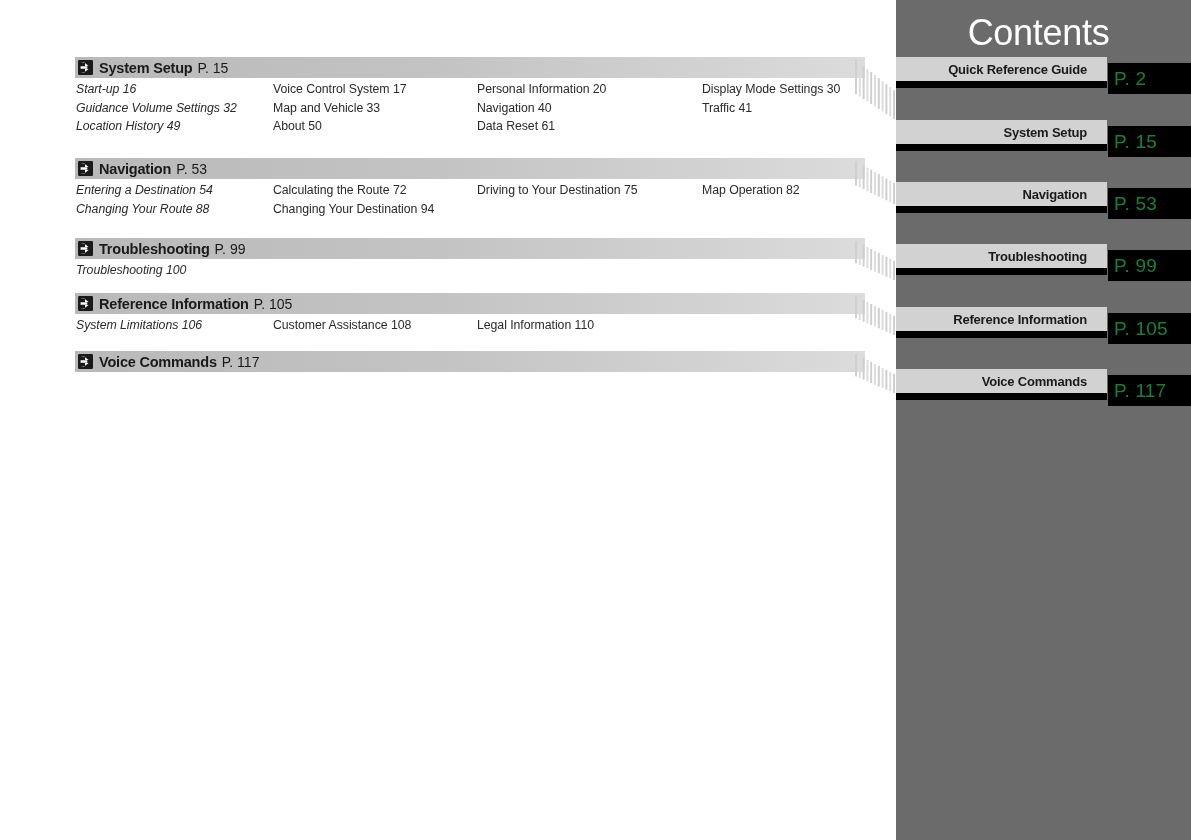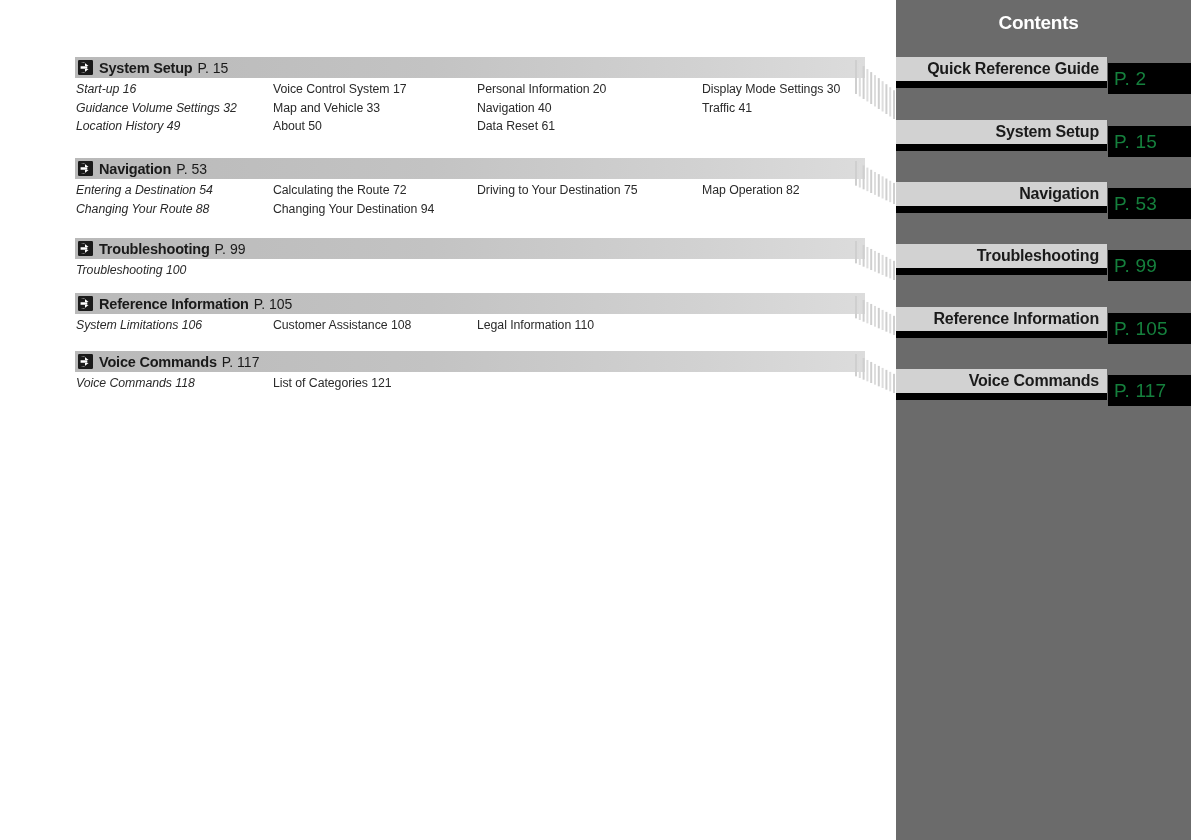--- a/index.html
+++ b/index.html
@@ -102,22 +102,22 @@
     height: 840px;
     background: #6b6b6b;
   }
 
   #contents-title {
     position: absolute;
     left: 0;
     top: 12px;
     width: 285px;
     text-align: center;
-    font-size: 19px;
-    font-weight: bold;
+    font-size: 36px;
+    font-weight: normal;
     color: #ffffff;
     letter-spacing: -0.3px;
   }
 
   .tab {
     position: absolute;
     left: 0;
     width: 295px;
     height: 40px;
   }
@@ -133,23 +133,23 @@
   .tab-label {
     position: absolute;
     left: 0px;
     top: 0px;
     width: 211px;
     height: 24px;
     background: #d2d2d2;
     display: flex;
     align-items: center;
     justify-content: flex-end;
-    padding-right: 8px;
+    padding-right: 20px;
     box-sizing: border-box;
-    font-size: 16px;
+    font-size: 13px;
     font-weight: bold;
     color: #1a1a1a;
     letter-spacing: -0.2px;
     white-space: nowrap;
   }
   .tab-page {
     position: absolute;
     left: 212px;
     top: 6px;
     width: 84px;
@@ -253,26 +253,20 @@
       </div>
     </div>
     <div class="section" style="top: 351px;">
       <div class="section-bar">
         <svg class="arrow-icon" viewBox="0 0 15 15">
           <rect x="0" y="0" width="15" height="15" rx="1.2" fill="#1a1a1a"></rect>
           <path d="M2.6 3.1 L7.0 3.1 L7.0 6.0 L10.6 6.0 L6.2 2.4 Z M2.6 11.9 L7.0 11.9 L7.0 9.0 L10.6 9.0 L6.2 12.6 Z M2.6 6.3 L9.3 6.3 L9.3 8.7 L2.6 8.7 Z" fill="#ffffff"></path>
         </svg>
         <span class="section-title">Voice Commands</span>
         <span class="section-page">P. 117</span>
-      </div>
-      <div class="items-grid">
-        <div class="item-row">
-          <span class="item col0">Voice Commands 118</span>
-          <span class="item col1">List of Categories 121</span>
-        </div>
       </div>
     </div>
     <div class="fan" style="left: 852px; top: 58px; width: 46px; height: 62px;"><svg width="46" height="62" viewBox="0 0 46 62">
         <rect x="3.00" y="2.00" width="2" height="33.96" fill="#cfcfcf"></rect>
         <rect x="6.80" y="5.02" width="2" height="33.44" fill="#dddddd"></rect>
         <rect x="10.60" y="8.05" width="2" height="32.92" fill="#cfcfcf"></rect>
         <rect x="14.40" y="11.07" width="2" height="32.40" fill="#dddddd"></rect>
         <rect x="18.20" y="14.10" width="2" height="31.88" fill="#cfcfcf"></rect>
         <rect x="22.00" y="17.12" width="2" height="31.36" fill="#dddddd"></rect>
         <rect x="25.80" y="20.14" width="2" height="30.84" fill="#cfcfcf"></rect>

